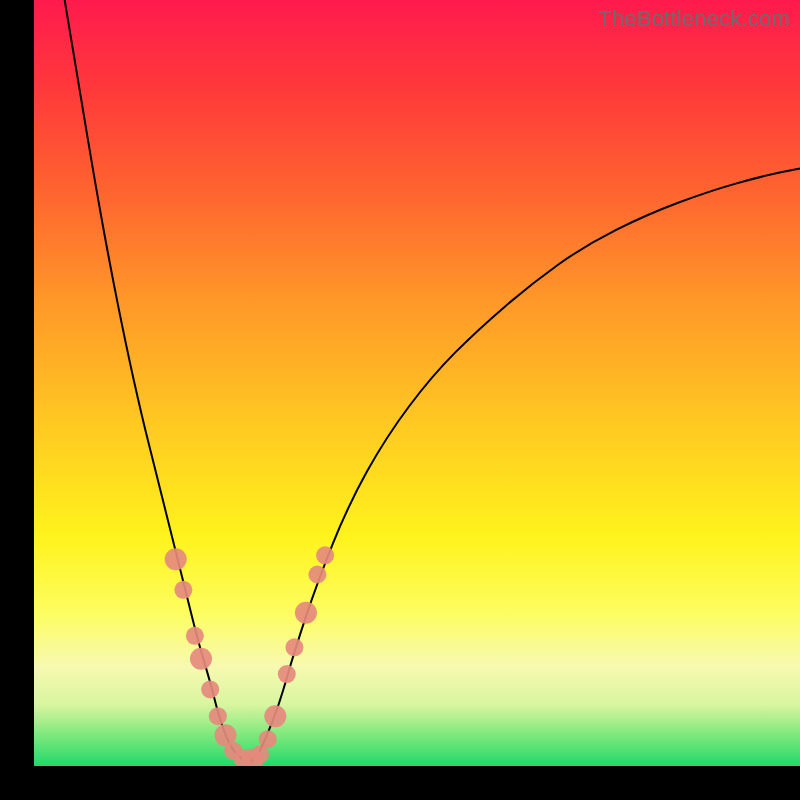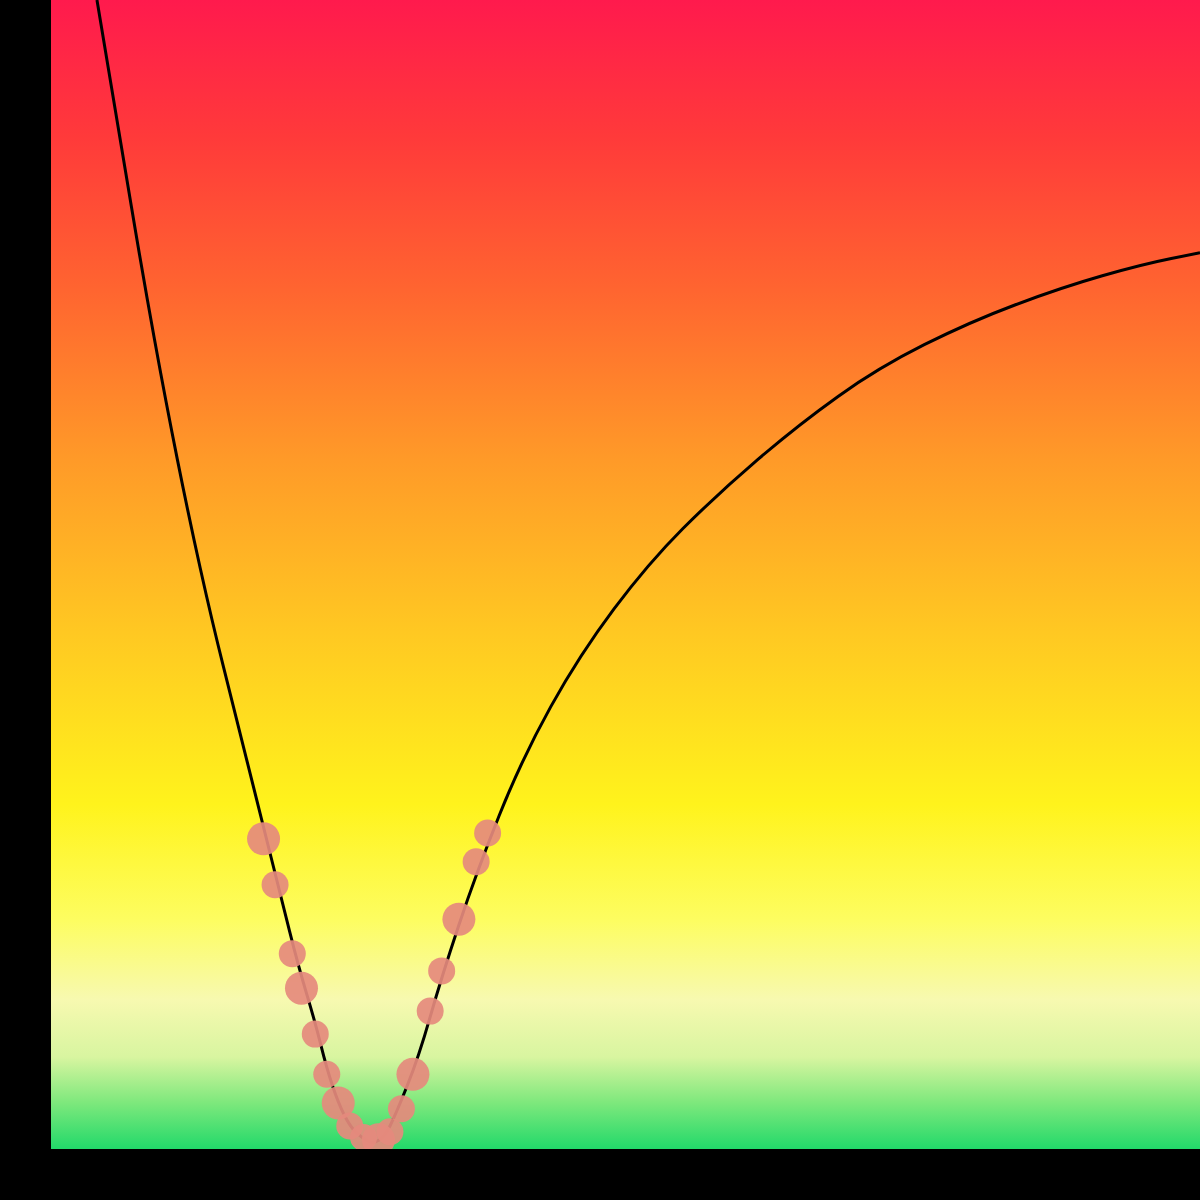--- a/index.html
+++ b/index.html
@@ -51,20 +51,21 @@
   .dot {
     fill: #e58a7d;
     stroke: none;
     opacity: 0.92;
   }
 </style>
 </head>
 <body>
 
 <div class="frame">
+  <div class="watermark">TheBottleneck.com</div>
   <svg class="curve" viewBox="0 0 766 766">
     <path class="line" id="left-path" d="M 30.64 0 Q 30.64 0 38.3 45.95999999999998 Q 45.96 91.91999999999996 53.620000000000005 137.88 Q 61.28 183.84000000000003 68.94 225.97 Q 76.60000000000001 268.09999999999997 84.26 306.4 Q 91.92 344.7 99.58000000000001 379.16999999999996 Q 107.24000000000001 413.64 114.9 444.28 Q 122.56 474.92 130.22 505.56000000000006 Q 137.88 536.2 145.54000000000002 566.84 Q 153.20000000000002 597.48 158.945 620.46 Q 164.69 643.44 170.435 662.59 Q 176.18 681.74 180.01 697.06 Q 183.84 712.38 187.67000000000002 723.87 Q 191.5 735.36 195.32999999999998 743.02 Q 199.16 750.68 202.99 754.51 Q 206.82000000000002 758.34 210.65000000000003 760.255 L 214.48000000000002 762.17"></path>
     <path class="line" id="right-path" d="M 214.48000000000002 762.17 Q 214.48000000000002 762.17 218.31 760.255 Q 222.14 758.34 225.96999999999997 750.6800000000001 Q 229.79999999999998 743.02 237.45999999999998 723.87 Q 245.12 704.72 252.78 677.9100000000001 Q 260.44 651.1 271.93 616.63 Q 283.42 582.16 298.74 543.86 Q 314.06 505.56 333.21000000000004 471.09000000000003 Q 352.36 436.62 375.34000000000003 405.98 Q 398.32 375.34 421.29999999999995 352.36 Q 444.28 329.38000000000005 471.09000000000003 306.40000000000003 Q 497.90000000000003 283.42 524.71 264.27 Q 551.52 245.12 582.1600000000001 229.8 Q 612.8000000000001 214.48000000000002 643.44 202.99 Q 674.08 191.5 700.89 183.83999999999997 Q 727.6999999999999 176.17999999999995 746.8499999999999 172.34999999999997 L 766 168.51999999999998"></path>
     <g id="dots">
         <circle cx="141.71" cy="559.18" r="11" class="dot"></circle>
         <circle cx="149.37" cy="589.8199999999999" r="9" class="dot"></circle>
         <circle cx="160.85999999999999" cy="635.78" r="9" class="dot"></circle>
         <circle cx="166.988" cy="658.76" r="11" class="dot"></circle>
         <circle cx="176.18" cy="689.4" r="9" class="dot"></circle>
         <circle cx="183.84" cy="716.21" r="9" class="dot"></circle>

